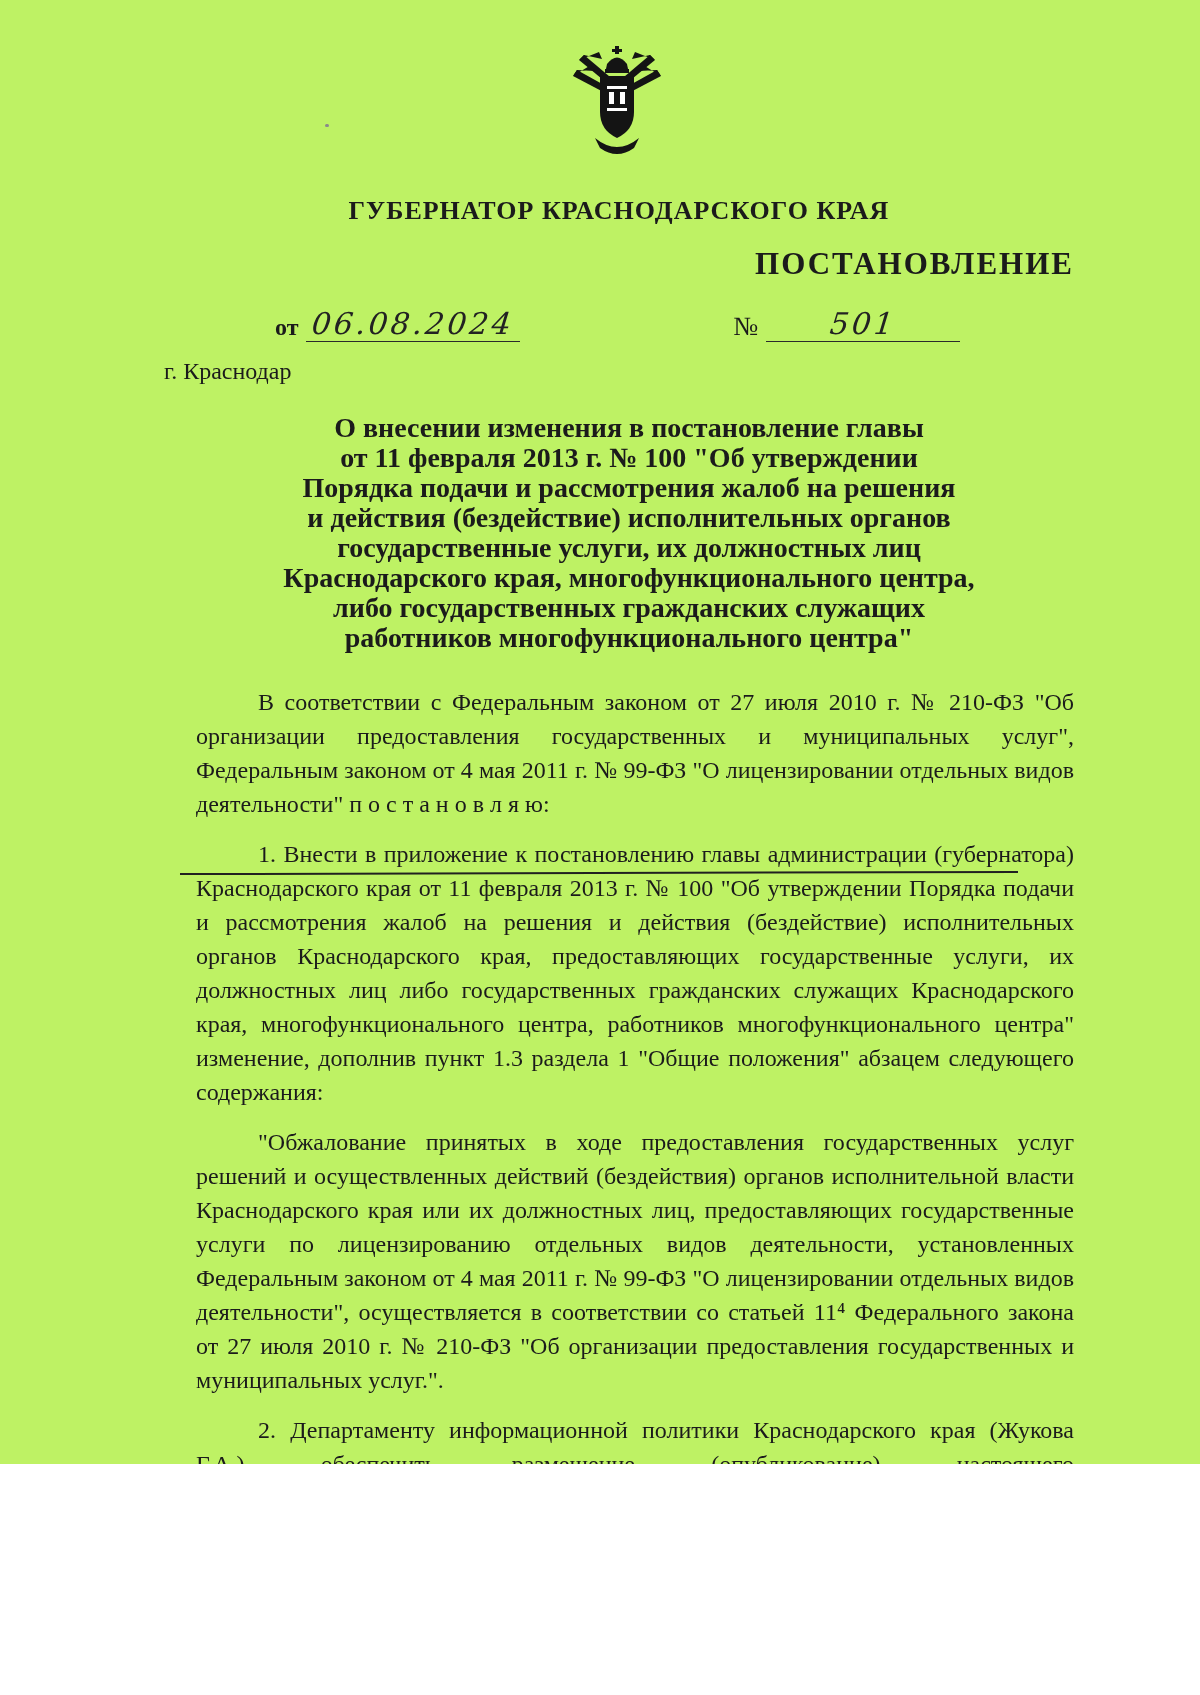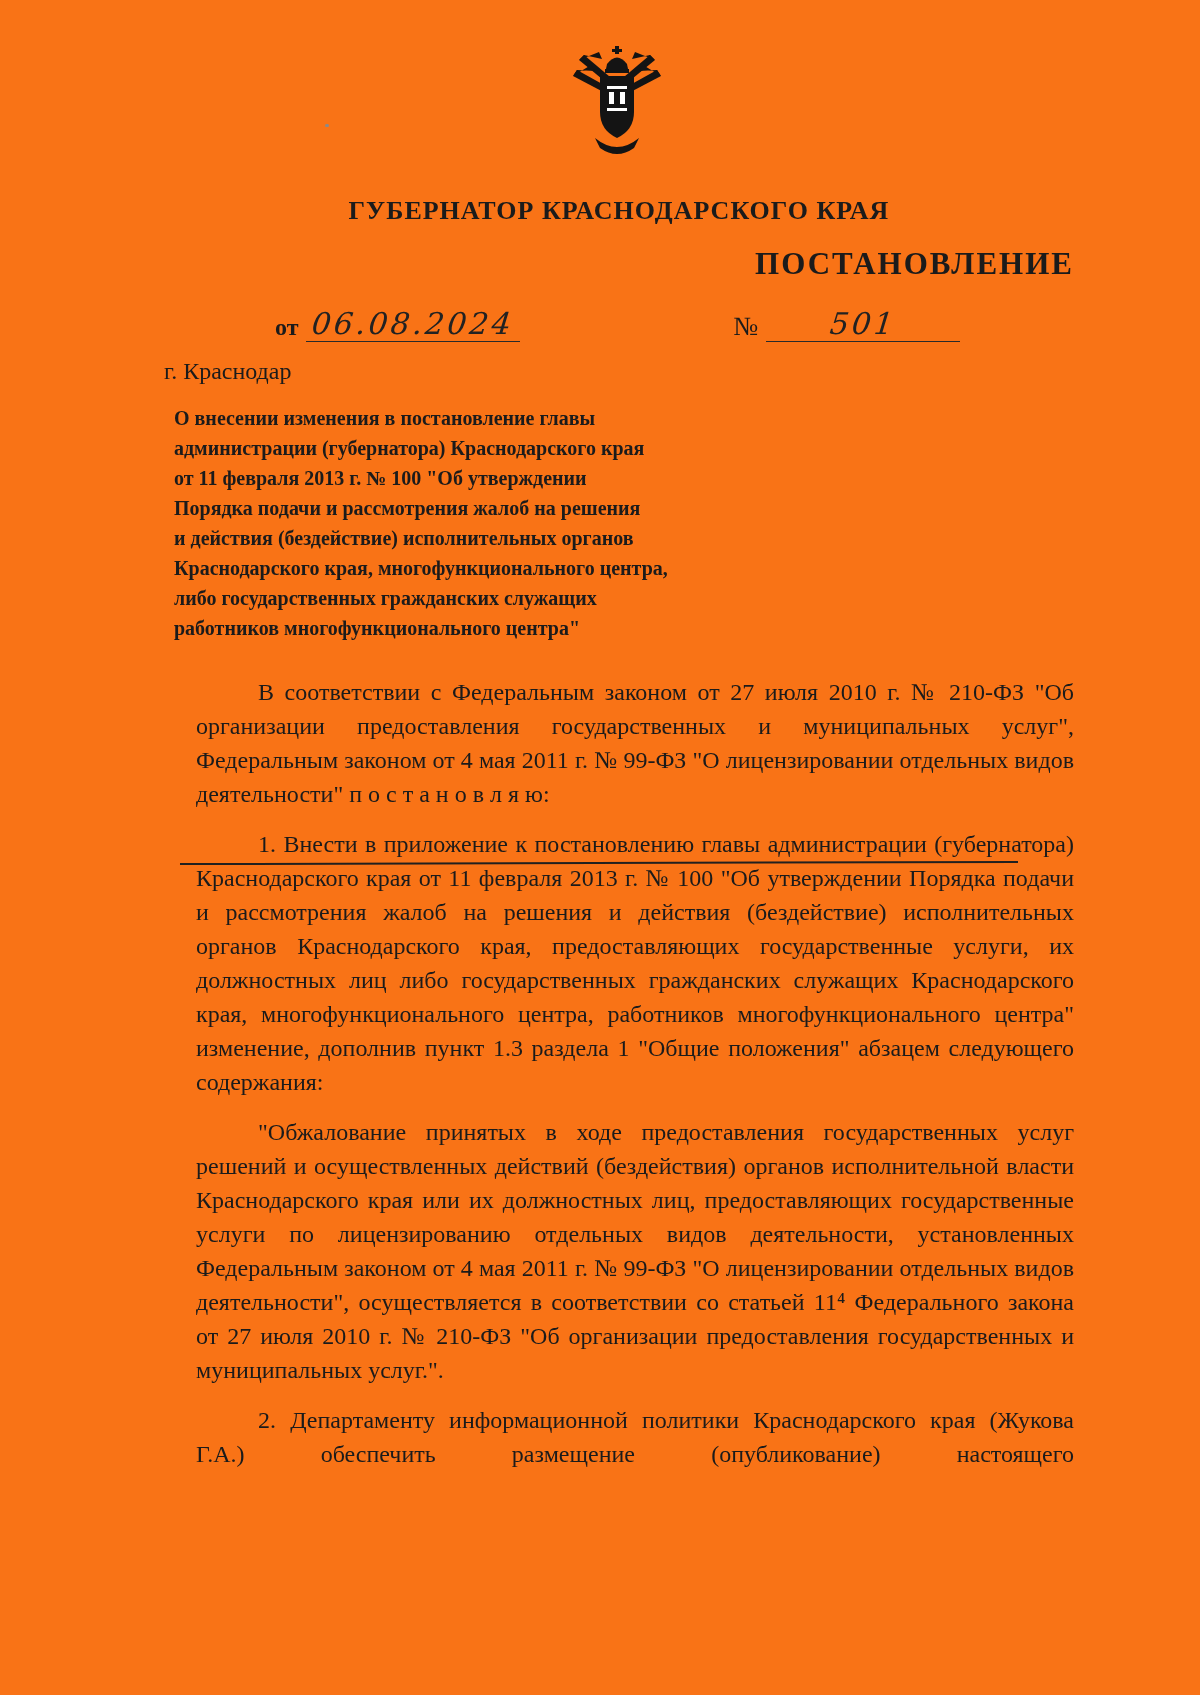--- a/index.html
+++ b/index.html
@@ -1,20 +1,20 @@
 <!DOCTYPE html>
 <html><head>
 <meta charset="utf-8">
 <style>
   html, body { margin: 0; padding: 0; background: #ffffff; }
   .page {
     position: relative;
     width: 1200px;
-    height: 1695px;
-    background: #f97316;
+    height: 1464px;
+    background: #bef264;
     font-family: "Liberation Serif", serif;
     color: #1b1b1b;
     overflow: hidden;
   }
   .content {
     position: absolute;
     left: 180px;
     top: 0;
     width: 910px;
   }
@@ -84,23 +84,24 @@
     transform: skewX(-6deg);
     display: inline-block;
   }
   .city {
     margin-top: 16px;
     text-align: left;
     font-size: 24px;
     transform: translateX(-16px);
   }
   .title-block {
-    margin-top: 18px;
-    font-weight: bold;
-    font-size: 20px;
+    margin-top: 28px;
+    text-align: center;
+    font-weight: bold;
+    font-size: 28px;
     line-height: 30px;
     transform: translateX(-6px);
   }
   .body-text {
     position: relative;
     margin-top: 32px;
     font-size: 24px;
     line-height: 34px;
   }
   .body-text p {
@@ -172,24 +173,24 @@
         <span class="hand-line num">
           <span class="handwritten">501</span>
         </span>
       </div>
     </div>
 
     <div class="city">г. Краснодар</div>
 
     <div class="title-block">
       <div>О внесении изменения в постановление главы</div>
-      <div>администрации (губернатора) Краснодарского края</div>
       <div>от 11 февраля 2013 г. № 100 "Об утверждении</div>
       <div>Порядка подачи и рассмотрения жалоб на решения</div>
       <div>и действия (бездействие) исполнительных органов</div>
+      <div>государственные услуги, их должностных лиц</div>
       <div>Краснодарского края, многофункционального центра,</div>
       <div>либо государственных гражданских служащих</div>
       <div>работников многофункционального центра"</div>
     </div>
 
     <div class="body-text">
       <div class="artifact-line"></div>
       <p>В соответствии с Федеральным законом от 27 июля 2010 г. № 210-ФЗ "Об организации предоставления государственных и муниципальных услуг", Федеральным законом от 4 мая 2011 г. № 99-ФЗ "О лицензировании отдельных видов деятельности" п о с т а н о в л я ю:</p>
       <p>1. Внести в приложение к постановлению главы администрации (губернатора) Краснодарского края от 11 февраля 2013 г. № 100 "Об утверждении Порядка подачи и рассмотрения жалоб на решения и действия (бездействие) исполнительных органов Краснодарского края, предоставляющих государственные услуги, их должностных лиц либо государственных гражданских служащих Краснодарского края, многофункционального центра, работников многофункционального центра" изменение, дополнив пункт 1.3 раздела 1 "Общие положения" абзацем следующего содержания:</p>
       <p>"Обжалование принятых в ходе предоставления государственных услуг решений и осуществленных действий (бездействия) органов исполнительной власти Краснодарского края или их должностных лиц, предоставляющих государственные услуги по лицензированию отдельных видов деятельности, установленных Федеральным законом от 4 мая 2011 г. № 99-ФЗ "О лицензировании отдельных видов деятельности", осуществляется в соответствии со статьей 11⁴ Федерального закона от 27 июля 2010 г. № 210-ФЗ "Об организации предоставления государственных и муниципальных услуг.".</p>

